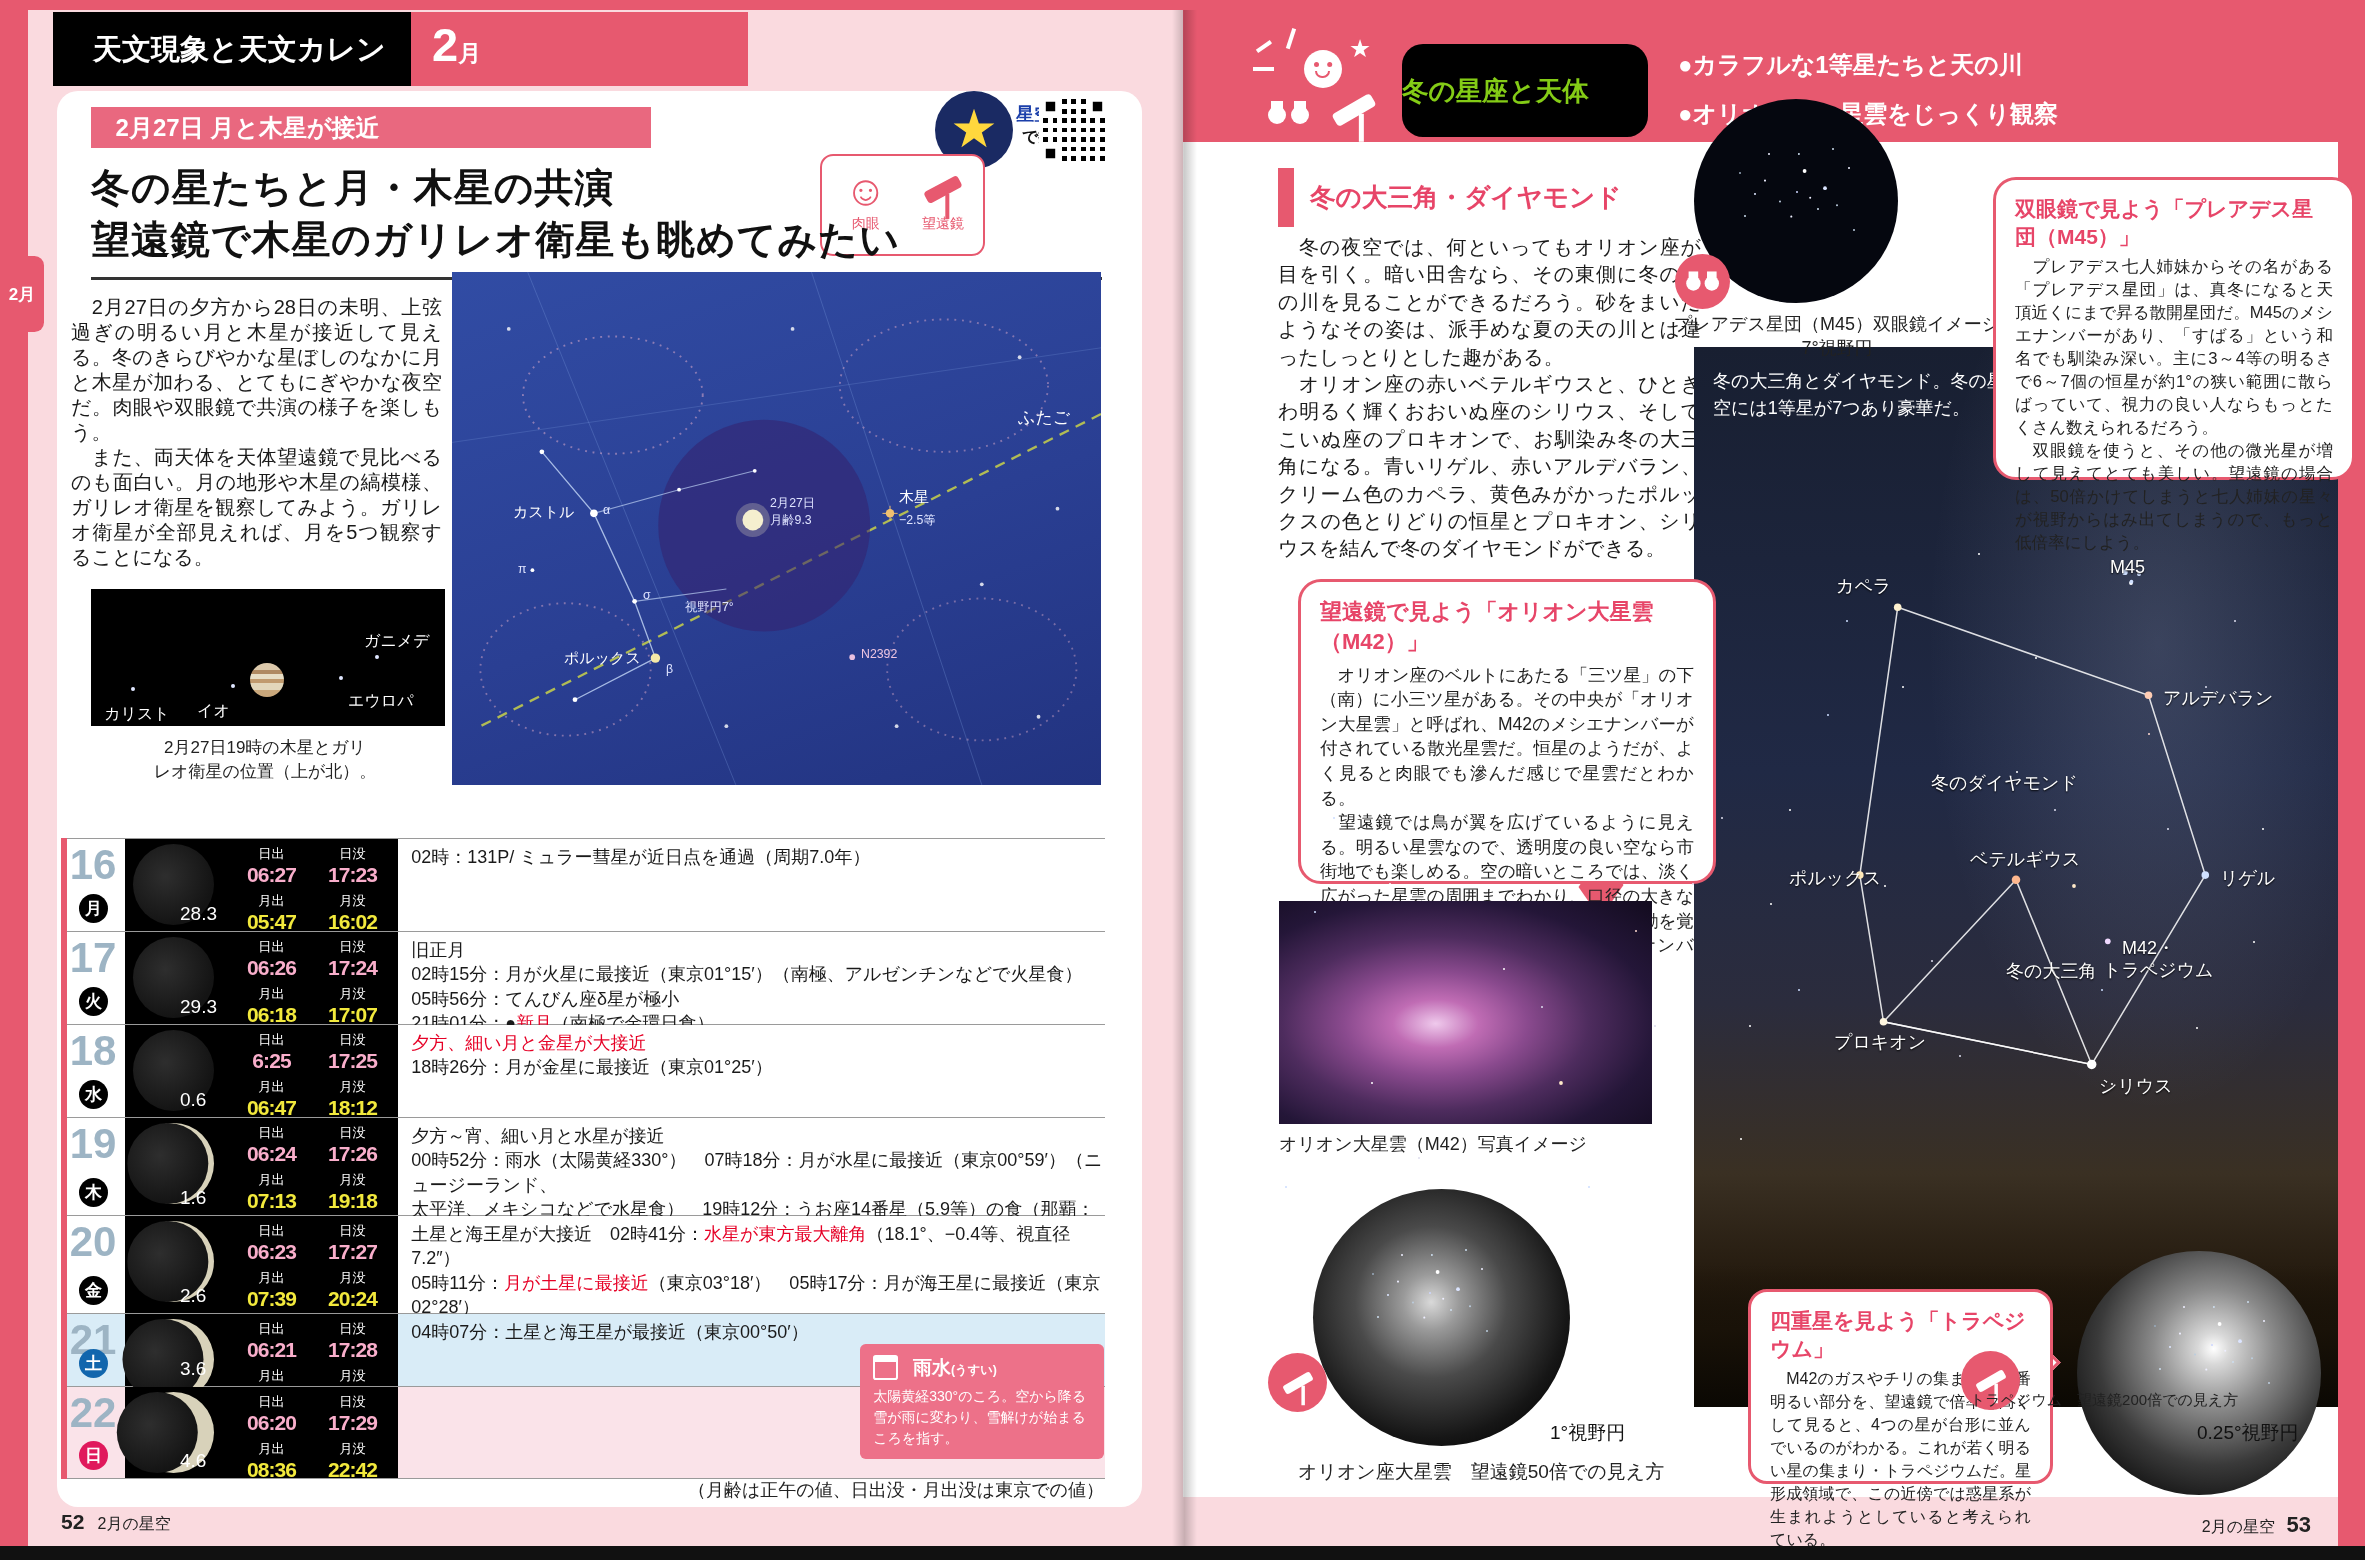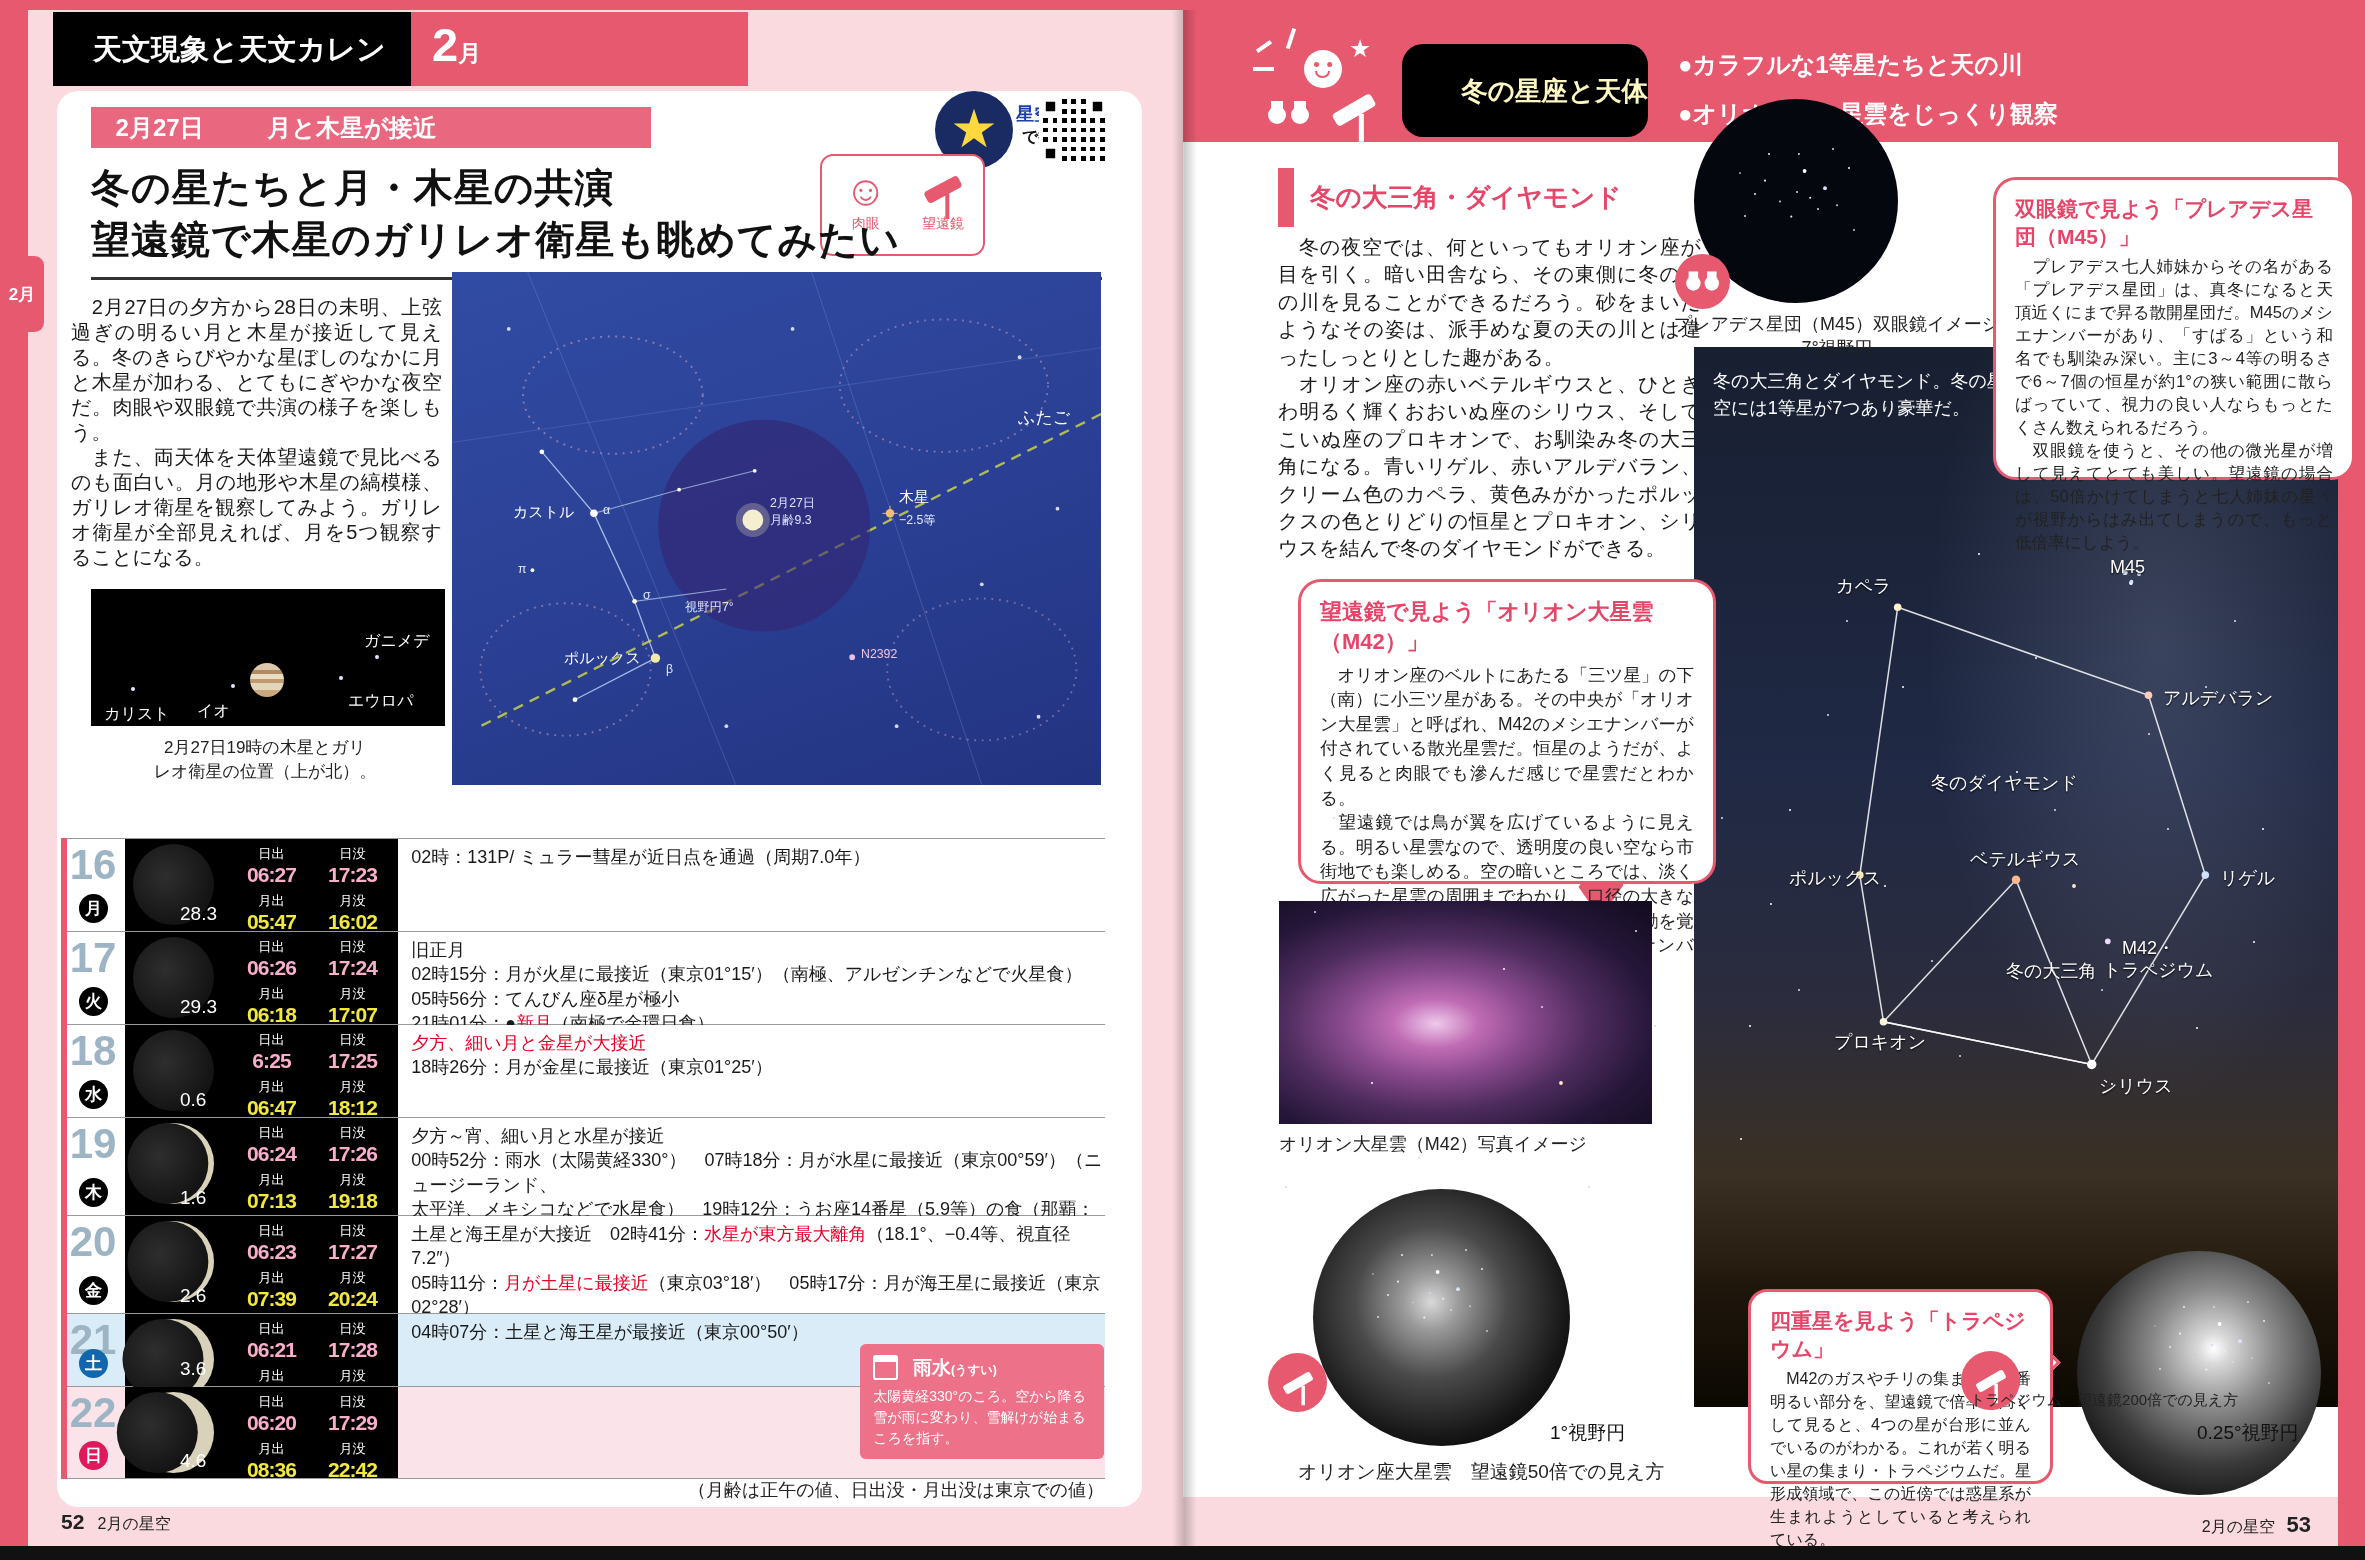--- a/index.html
+++ b/index.html
@@ -16,21 +16,21 @@
   
   .lp-blackbox{left:53px;top:12.3px;width:358px;height:74px;background:#000;color:#fff;font-weight:bold;font-size:29px;line-height:74px;padding-left:40px;box-sizing:border-box;}
   .lp-redband{left:411px;top:12.3px;width:337px;height:74px;background:#e7596f;}
   .lp-month{left:432px;top:17px;color:#fff;font-weight:bold;}
   .lp-month .num{font-size:47px;}
   .lp-month .suf{font-size:23px;}
   .side-tab{left:0;top:256px;width:44px;height:76px;background:#e7596f;border-radius:0 9.5px 9.5px 0;color:#fff;font-weight:bold;font-size:17px;display:flex;align-items:center;justify-content:center;}
   
   .date-bar{left:91px;top:107px;width:560px;height:41px;background:#e9687f;color:#fff;font-weight:bold;font-size:24px;line-height:41px;}
   .date-bar .d1{margin-left:24.6px;}
-  .date-bar .d2{margin-left:57px;}
+  .date-bar .d2{}
   .art-title{left:91px;color:#111;font-weight:bold;font-size:39px;letter-spacing:0.9px;}
   .title-rule{left:91px;top:277px;width:1011px;height:2.8px;background:#333;}
   .art-body{left:71px;top:295px;width:371px;font-size:20px;line-height:25px;color:#1a1a1a;text-align:justify;}
   
   .nav-star{left:935px;top:91px;width:78px;height:78px;background:#1a2a63;border-radius:50%;color:#ffd83d;font-size:53px;line-height:76px;text-align:center;font-weight:bold;}
   .nav-txt1{left:1016px;top:102px;color:#1b3faa;font-weight:bold;font-size:18px;}
   .nav-txt2{left:1022px;top:127px;color:#111;font-weight:bold;font-size:16px;}
   .qr{left:1039px;top:95px;width:70px;height:70px;background:#fff;border:2.8px solid #fff;box-sizing:border-box;}
   .qr .grid{position:absolute;inset:1.9px;background-image:repeating-linear-gradient(0deg,#000 0 4.7px,#fff 4.7px 9.5px),repeating-linear-gradient(90deg,#000 0 4.7px,#fff 4.7px 9.5px);background-blend-mode:screen;}
   .qr .f{position:absolute;width:15px;height:15px;background:#000;box-shadow:inset 0 0 0 2.8px #fff,inset 0 0 0 5.7px #000;}
@@ -79,21 +79,21 @@
   .usui-box{left:860px;top:1344px;width:244px;height:115px;background:#ed7189;border-radius:5.7px;color:#fff;}
   .usui-ico{position:absolute;left:13.2px;top:11.4px;width:24.6px;height:24.6px;border:2.8px solid #fff;border-top-width:7.6px;border-radius:2.8px;box-sizing:border-box;}
   .usui-title{position:absolute;left:53px;top:11.4px;font-weight:bold;font-size:19px;}
   .usui-title em{font-style:normal;font-size:12.3px;}
   .usui-body{position:absolute;left:13.2px;top:42px;width:220px;font-size:14px;line-height:21px;}
   .cal-note{left:530px;top:1478px;width:574px;text-align:right;font-size:18px;color:#222;}
   .lp-footer{left:61px;top:1510px;color:#222;}
   .lp-footer .pg{font-size:21px;font-weight:bold;margin-right:13.2px;}
   .lp-footer .lb{font-size:16px;}
   
-  .rp-blackbox{left:1402px;top:44px;width:246px;height:93px;background:#000;border-radius:21px;color:#fef9c3;font-weight:bold;font-size:26.5px;display:flex;align-items:center;justify-content:flex-end;}
+  .rp-blackbox{left:1402px;top:44px;width:246px;height:93px;background:#000;border-radius:21px;color:#84cc16;font-weight:bold;font-size:26.5px;display:flex;align-items:center;justify-content:flex-start;}
   .rp-bullet{color:#fff;font-weight:bold;font-size:24px;margin-left:18px;}
   .banner-ico{color:#fff;}
   .smiley{width:38px;height:38px;border-radius:50%;background:#fff;position:relative;display:inline-block;}
   .smiley:before{content:"";position:absolute;left:9.5px;top:12.3px;width:5.7px;height:5.7px;border-radius:50%;background:#e7596f;box-shadow:13.2px 0 0 #e7596f;}
   .smiley:after{content:"";position:absolute;left:11.4px;top:21px;width:15px;height:7.6px;border:2.8px solid #e7596f;border-top:none;border-radius:0 0 13.2px 13.2px;box-sizing:border-box;}
   .binoc{position:relative;display:inline-block;width:42px;height:24.6px;}
   .binoc:before{content:"";position:absolute;left:0;top:5.7px;width:18px;height:18px;border-radius:50%;background:#fff;box-shadow:23px 0 0 #fff;}
   .binoc:after{content:"";position:absolute;left:2.8px;top:0;width:12.3px;height:9.5px;background:#fff;box-shadow:23px 0 0 #fff;}
   .wscope{display:inline-block;width:44px;height:14px;background:#fff;border-radius:3.8px;transform:rotate(-30deg);position:relative;}
   .wscope:after{content:"";position:absolute;left:17px;top:12.3px;width:4.7px;height:28px;background:#fff;transform:rotate(30deg);}

